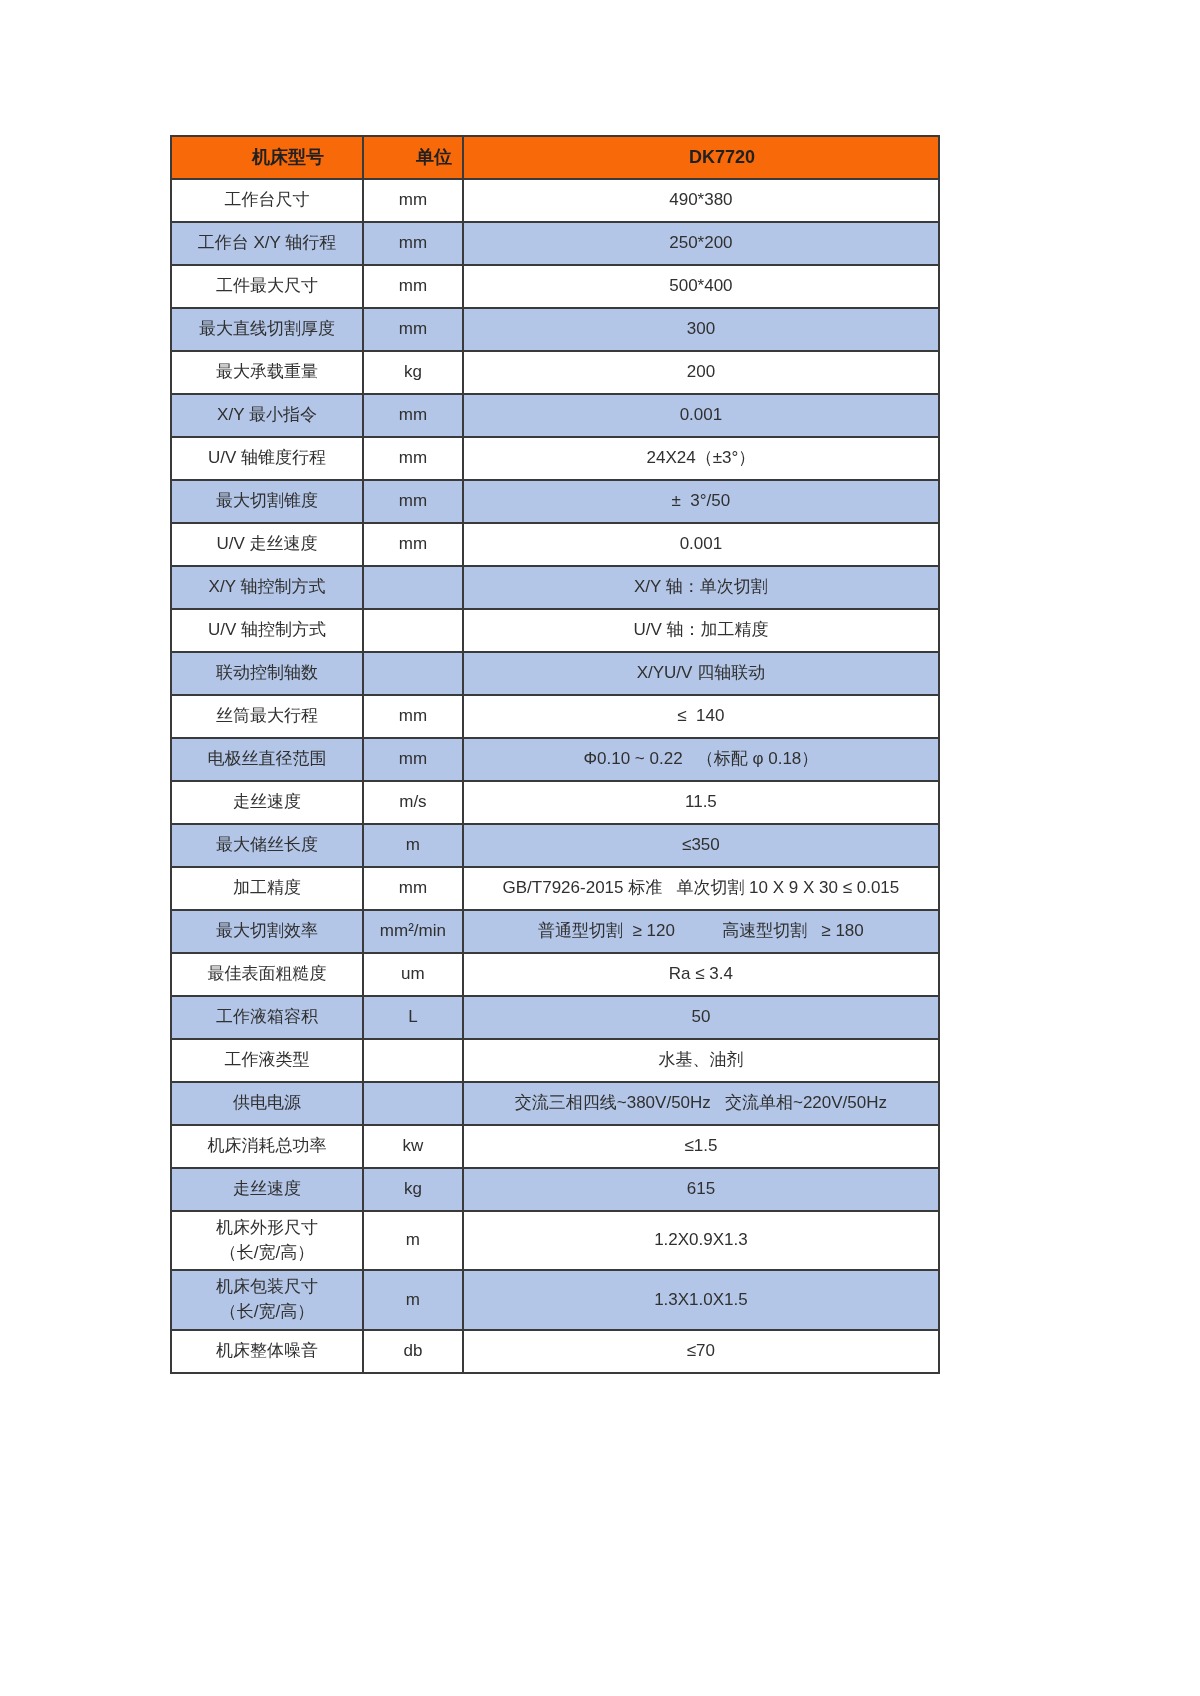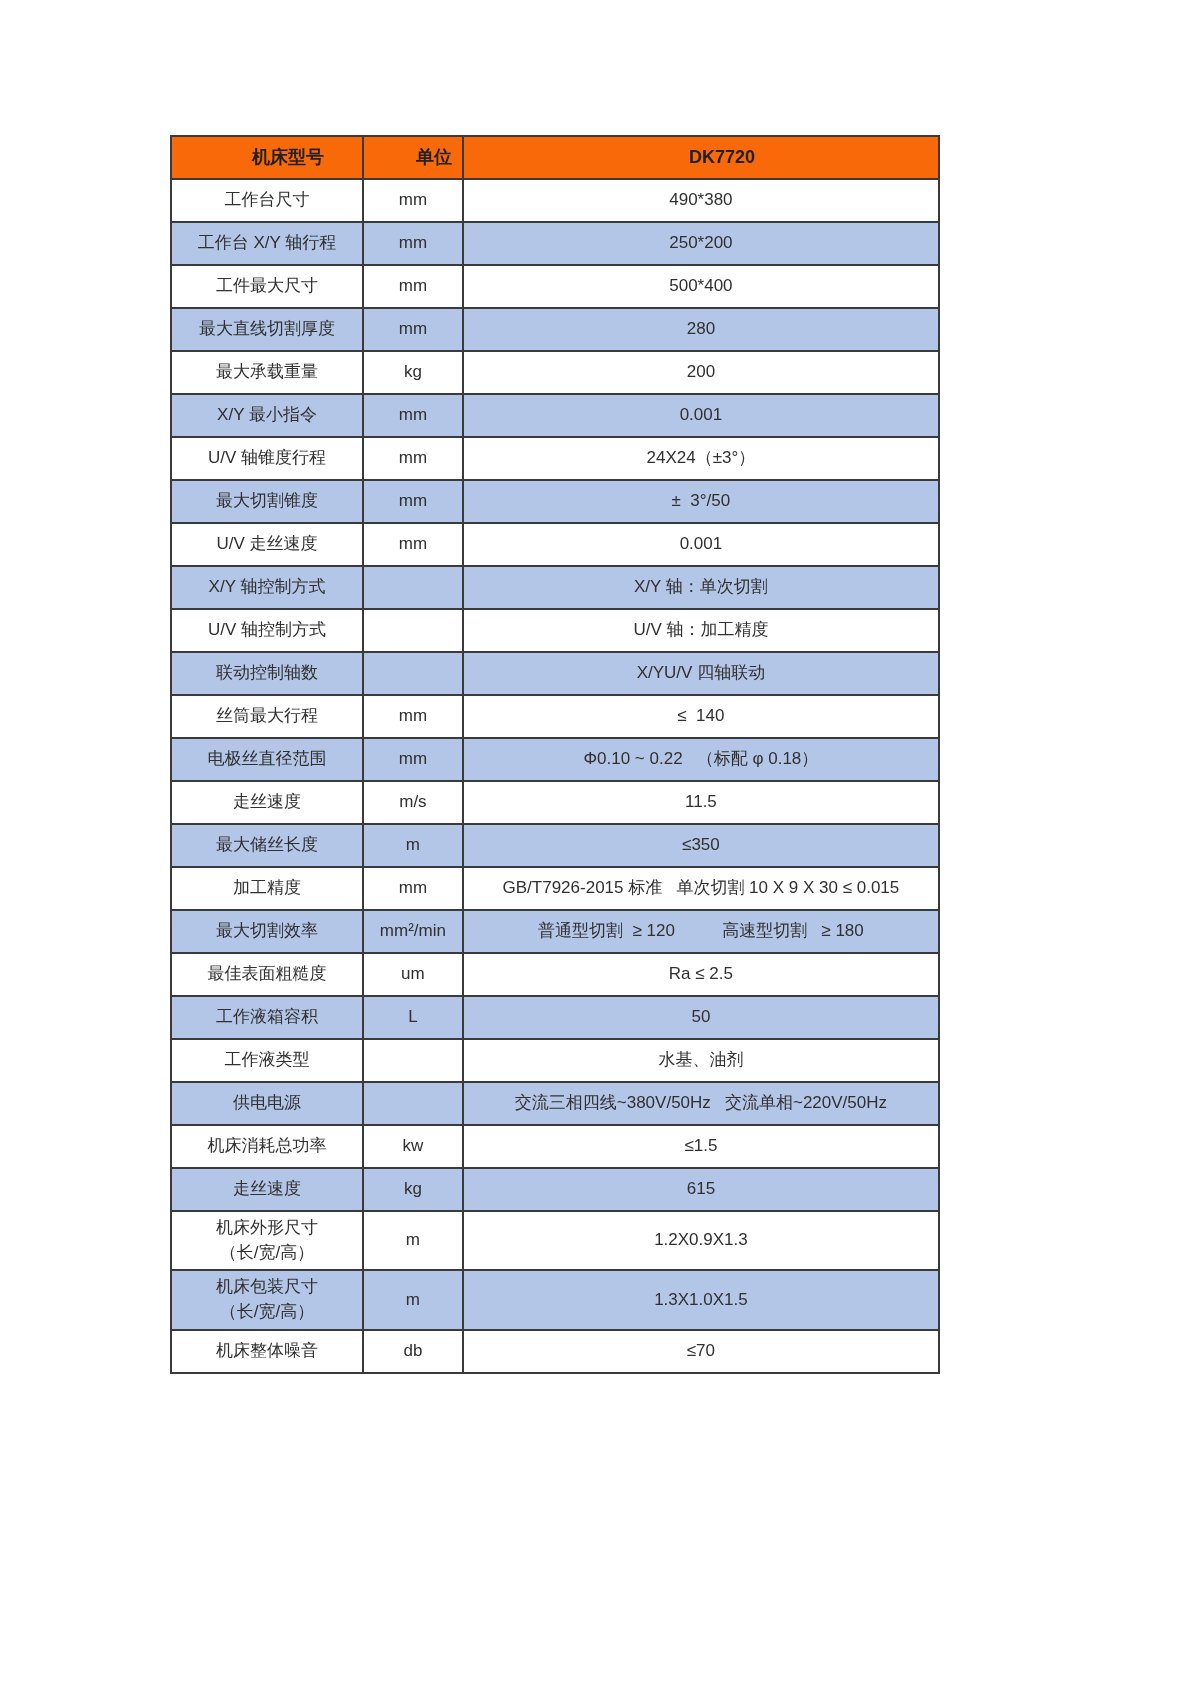--- a/index.html
+++ b/index.html
@@ -84,21 +84,21 @@
           <td>250*200</td>
         </tr>
         <tr>
           <td>工件最大尺寸</td>
           <td>mm</td>
           <td>500*400</td>
         </tr>
         <tr>
           <td>最大直线切割厚度</td>
           <td>mm</td>
-          <td>280</td>
+          <td>300</td>
         </tr>
         <tr>
           <td>最大承载重量</td>
           <td>kg</td>
           <td>200</td>
         </tr>
         <tr>
           <td>X/Y 最小指令</td>
           <td>mm</td>
           <td>0.001</td>
@@ -159,21 +159,21 @@
           <td>GB/T7926-2015 标准   单次切割 10 X 9 X 30 ≤ 0.015</td>
         </tr>
         <tr>
           <td>最大切割效率</td>
           <td>mm²/min</td>
           <td>普通型切割  ≥ 120          高速型切割   ≥ 180</td>
         </tr>
         <tr>
           <td>最佳表面粗糙度</td>
           <td>um</td>
-          <td>Ra ≤ 2.5</td>
+          <td>Ra ≤ 3.4</td>
         </tr>
         <tr>
           <td>工作液箱容积</td>
           <td>L</td>
           <td>50</td>
         </tr>
         <tr>
           <td>工作液类型</td>
           <td></td>
           <td>水基、油剂</td>

